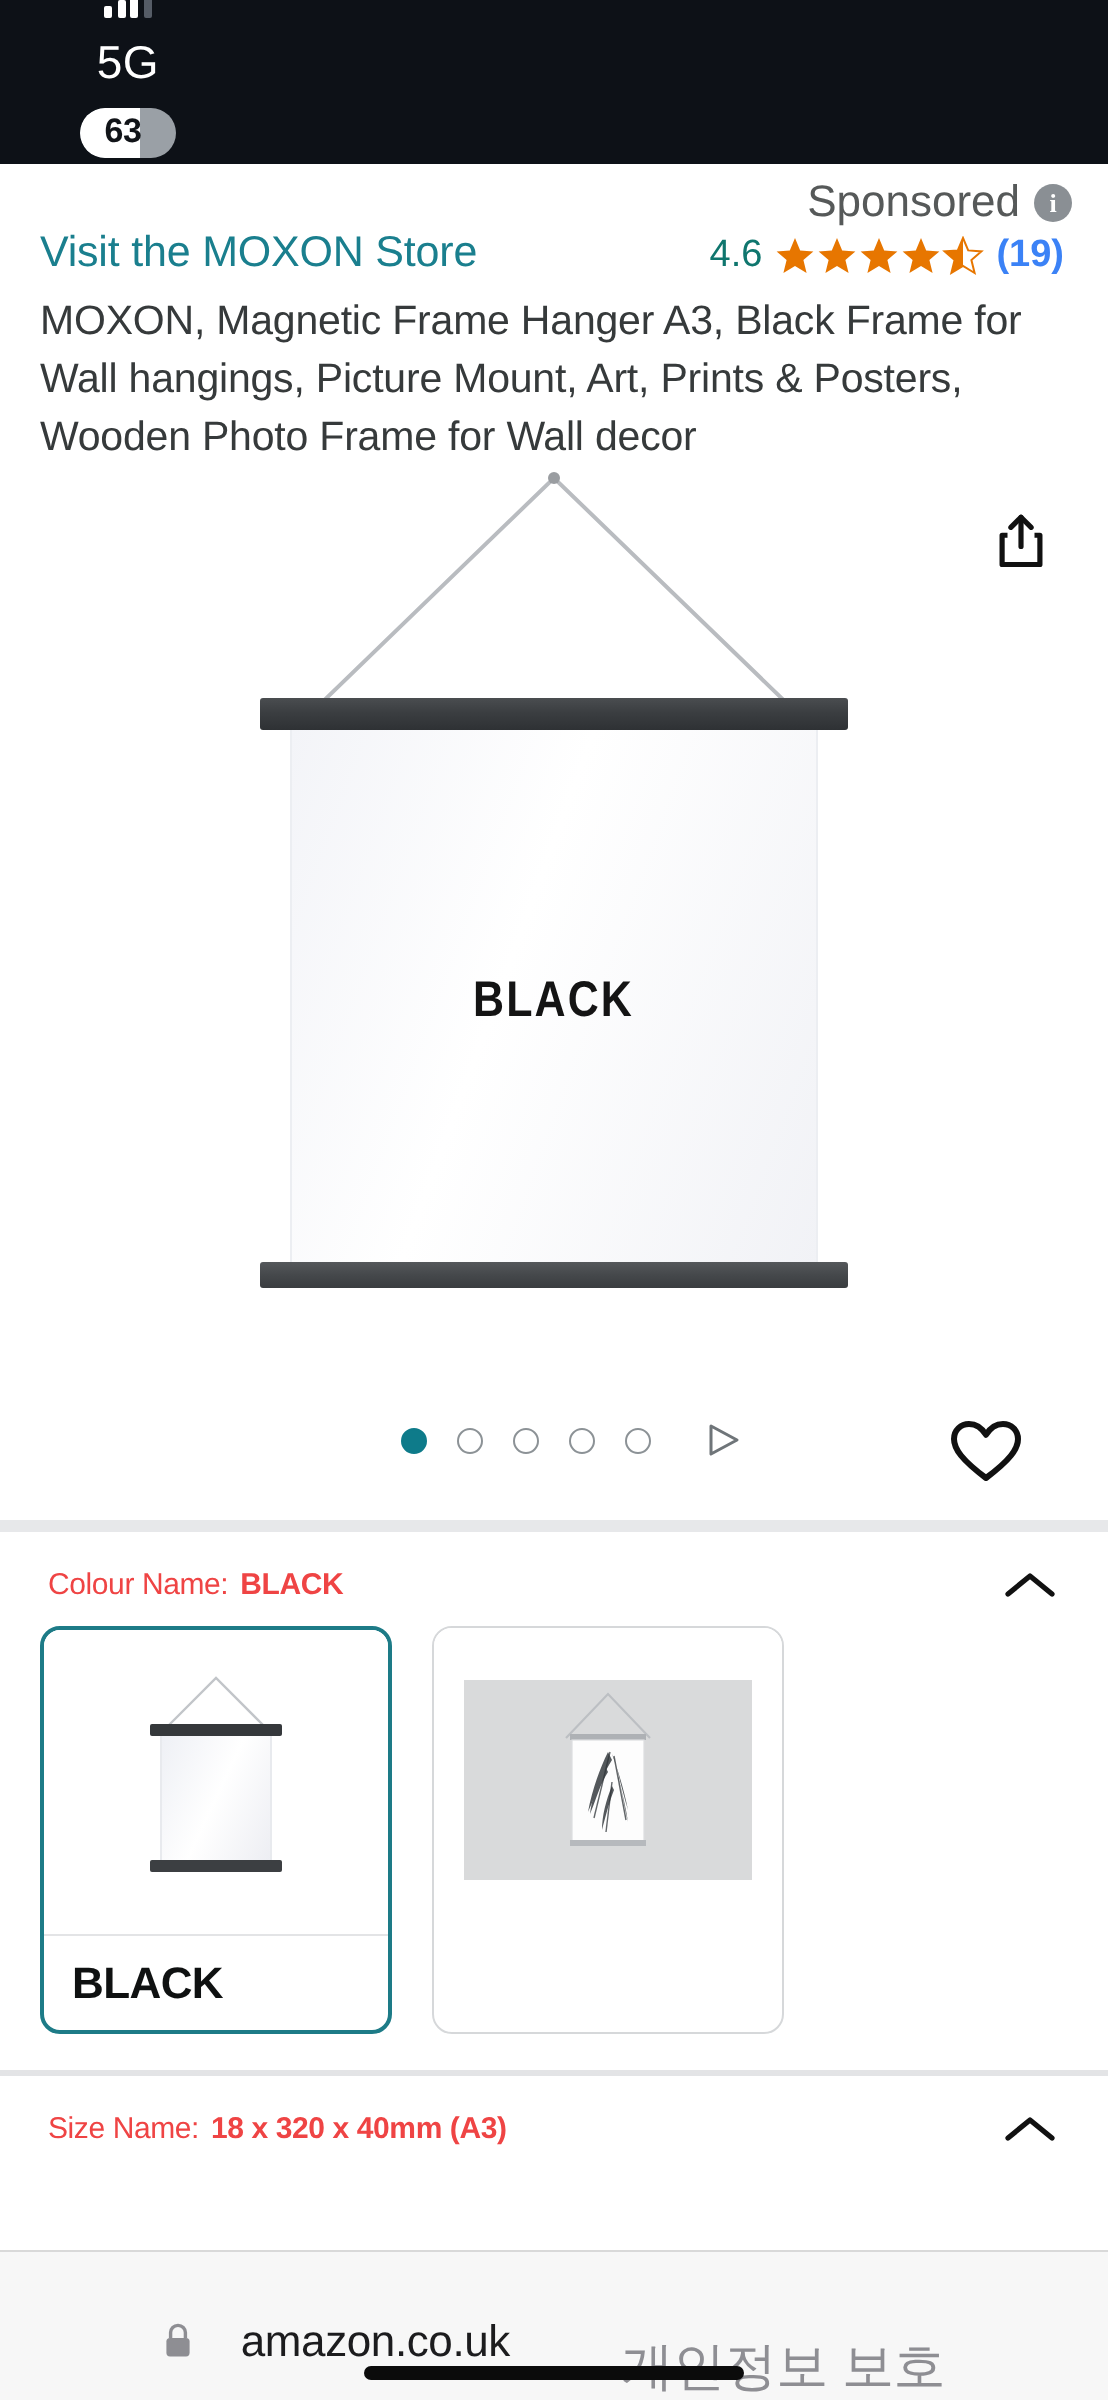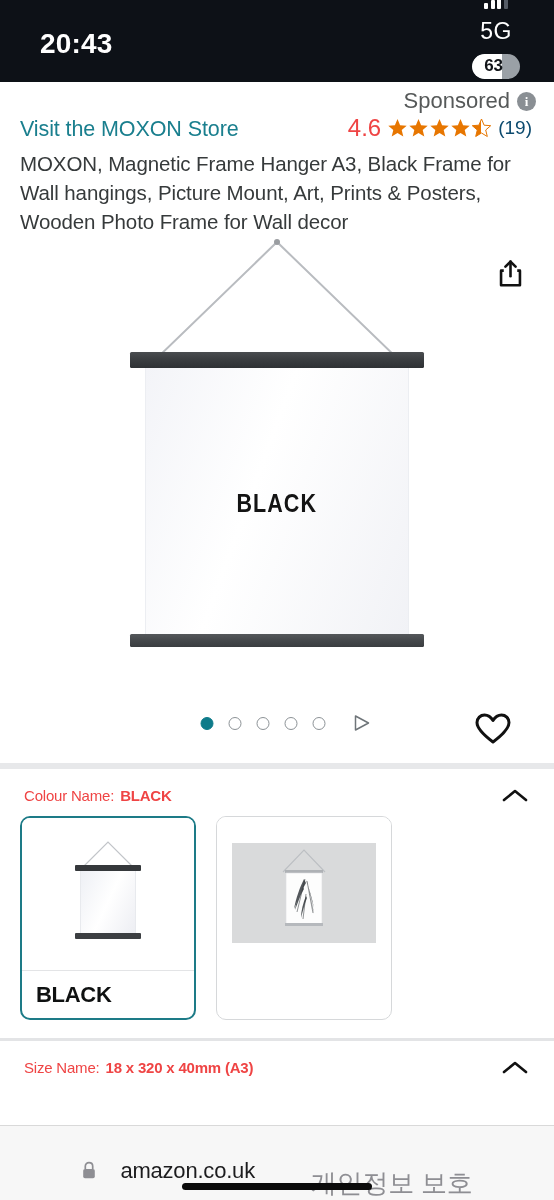--- a/index.html
+++ b/index.html
@@ -97,24 +97,24 @@
     padding: 2px 22px 0 20px;
   }
   .store-link {
     font-size: 21.5px;
     color: #1a7f8e;
     letter-spacing: -.1px;
   }
   .rating {
     display: flex; align-items: center; gap: 6px;
   }
-  .rating-val { font-size: 24px; color: #ef4444; }
+  .rating-val { font-size: 19px; color: #0f766e; }
   .stars { display:flex; align-items:center; gap:0px; line-height:1; }
   .stars svg { display:block; }
-  .rating-count { font-size: 19px; color: #0c4a6e; }
+  .rating-count { font-size: 19px; color: #3b82f6; font-weight: bold; }
 
   .title {
     padding: 7px 20px 0 20px;
     font-size: 20.5px;
     line-height: 1.42;
     color: #363a3b;
     letter-spacing: -.1px;
   }
 
   
@@ -279,21 +279,20 @@
     width: 190px; height: 7px; border-radius: 4px;
     background: #0b0b0b;
   }
 </style>
 </head>
 <body>
 
 <div class="phone">
 
   <div class="statusbar">
-    <div class="sb-time">20:43</div>
     <div class="sb-right">
       <span class="sig">
           <i></i>
           <i></i>
           <i></i>
           <i></i>
         </span>
       <span class="sb-net">5G</span>
       <span class="batt">
         <span class="batt-fill"></span>

